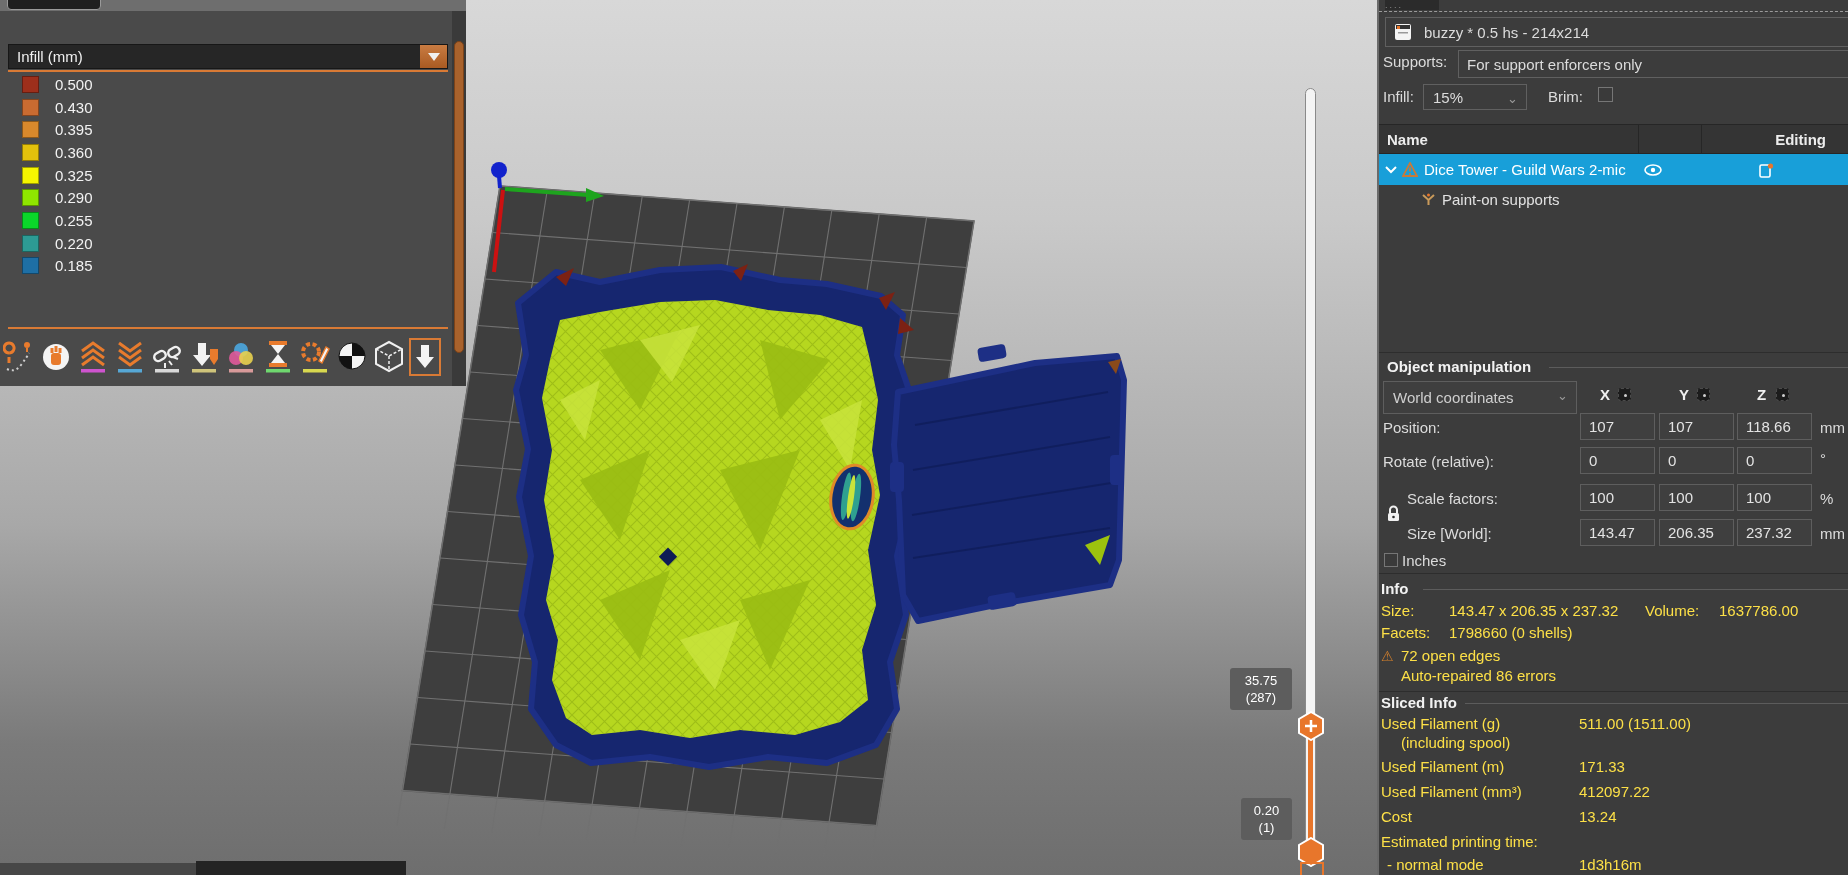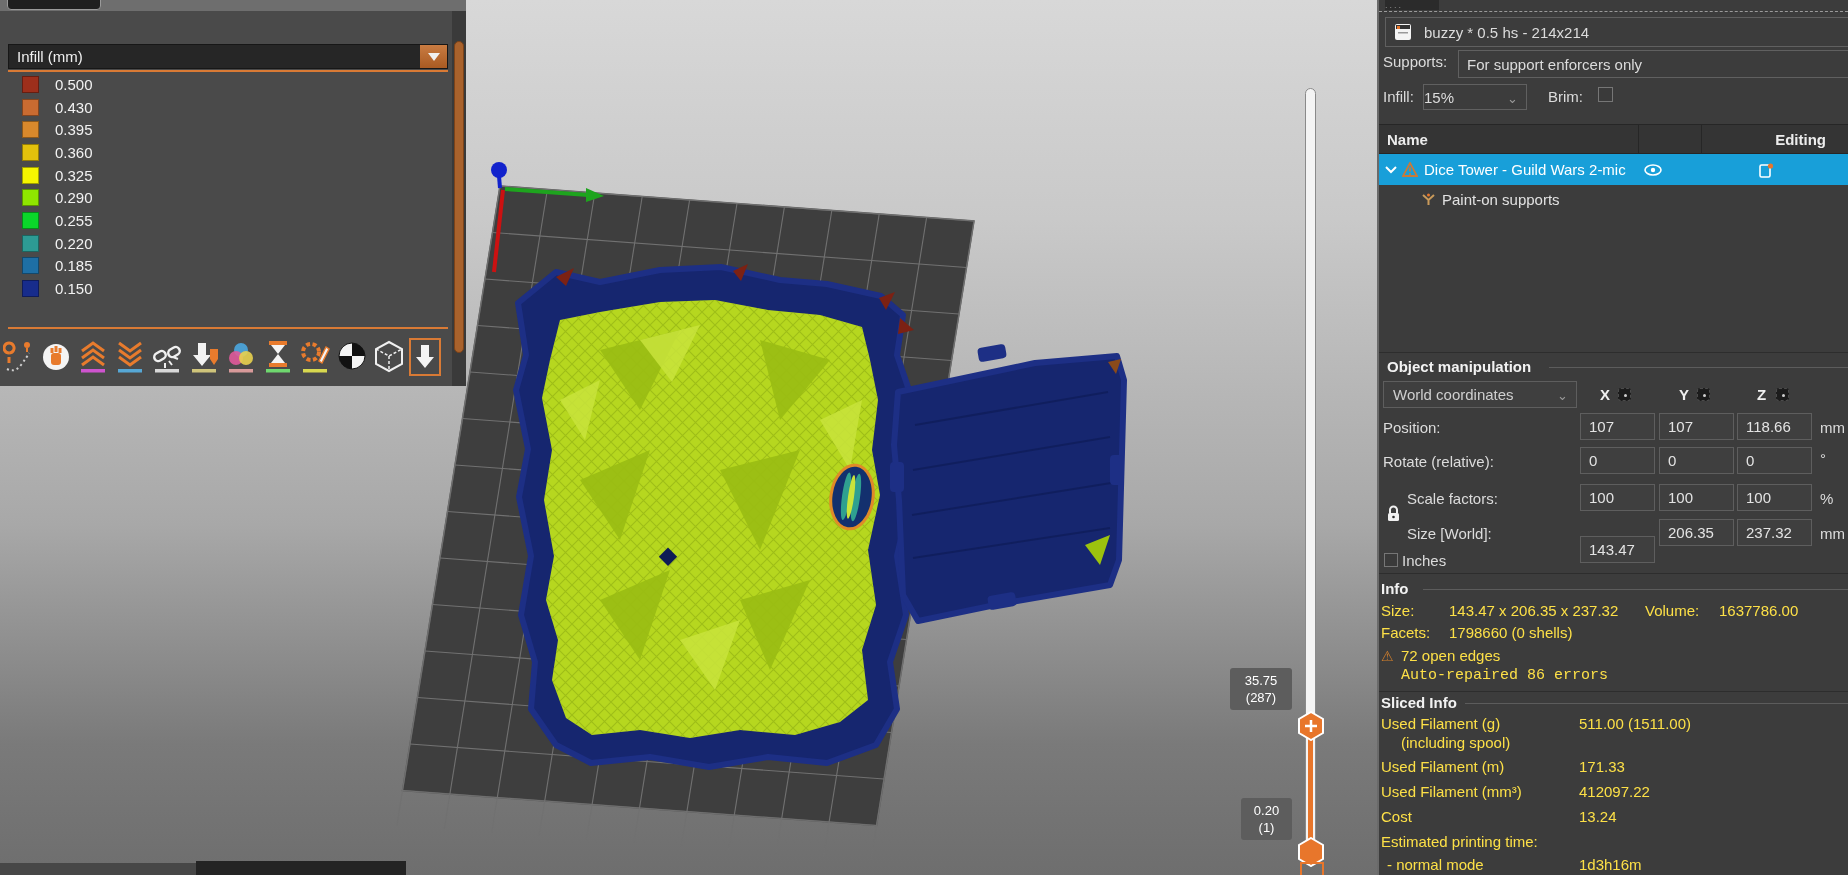--- a/index.html
+++ b/index.html
@@ -62,42 +62,42 @@
   #rp-top-stub { left:6px; top:0; width:54px; height:10px; background:#2b2b2b; overflow:hidden;
     color:#8f8f8f; font-size:9px; letter-spacing:2px; }
   #rp-dashed { left:0; top:11px; width:469px; border-top:1px dashed #9a9a9a; }
   #printer-row { left:6px; top:17px; width:466px; height:30px; border:1px solid #606060;
     display:flex; align-items:center; gap:12px; padding-left:8px; }
   #supports-row { left:4px; top:53px; }
   #supports-box { left:79px; top:50px; width:392px; height:28px; border:1px solid #606060;
     display:flex; align-items:center; padding-left:8px; }
   #infill-label { left:4px; top:88px; }
   #infill-box { left:44px; top:84px; width:104px; height:26px; border:1px solid #606060;
-    display:flex; align-items:center; }
+    display:flex; align-items:center; padding-left:9px; }
   .combo-chevron { position:absolute; right:8px; top:6px; color:#9a9a9a; font-size:13px; }
   #brim-label { left:169px; top:88px; }
   .checkbox { width:15px; height:15px; border:1px solid #767676; background:#3a3a3a; }
   #brim-check { left:219px; top:87px; }
 
   #list-header { left:0; top:124px; width:471px; height:30px; background:#343434;
     border-top:1px solid #262626; border-bottom:1px solid #262626; display:flex; }
   #list-header .cell { border-right:1px solid #262626; display:flex; align-items:center;
     font-weight:bold; color:#ececec; }
   #object-row { left:0; top:154px; width:471px; height:31px; background:#189fd9; color:#fff;
     display:flex; align-items:center; }
   #object-name { width:212px; overflow:hidden; white-space:nowrap; }
   #supports-subrow { left:0; top:185px; width:471px; height:28px; display:flex;
     align-items:center; color:#e2e2e2; }
   #list-bottom { left:0; top:352px; width:471px; border-top:1px solid #2d2d2d; }
 
   .section-title { font-weight:bold; color:#f2f2f2; }
   .hline { border-top:1px solid #5c5c5c; }
   #manip-title { left:8px; top:358px; }
   #manip-line { left:170px; top:367px; width:299px; }
-  #world-combo { left:4px; top:381px; width:194px; height:27px; border:1px solid #5e5e5e;
+  #world-combo { left:4px; top:381px; width:194px; height:33px; border:1px solid #5e5e5e;
     background:#3f3f3f; color:#cfcfcf; display:flex; align-items:center; padding-left:9px; }
   .axis-head { font-weight:bold; color:#f0f0f0; top:386px; }
   .axis-chip { top:388px; width:13px; height:13px; background:#1c1c1c; border:1px dashed #4c4c4c;
     border-radius:3px; }
   .axis-chip i { position:absolute; left:5px; top:5px; width:3px; height:3px; background:#cfcfcf;
     border-radius:50%; }
   .manip-label { left:4px; color:#dcdcdc; }
   .manip-label.indent { left:28px; }
   .field { width:75px; height:27px; border:1px solid #5e5e5e; background:#3f3f3f; color:#e3e3e3;
     display:flex; align-items:center; padding-left:8px; }
@@ -266,24 +266,20 @@
         <span class="legend-label">0.255</span>
       </div>
     <div class="legend-row">
         <span class="legend-swatch" style="background: rgb(45, 155, 148);"></span>
         <span class="legend-label">0.220</span>
       </div>
     <div class="legend-row">
         <span class="legend-swatch" style="background: rgb(30, 111, 165);"></span>
         <span class="legend-label">0.185</span>
       </div>
-    <div class="legend-row">
-        <span class="legend-swatch" style="background: rgb(23, 44, 140);"></span>
-        <span class="legend-label">0.150</span>
-      </div>
   </div>
 
   <div id="legend-rule2" class="abs orange-rule"></div>
 
   <div id="legend-toolbar" class="abs">
     <span class="tb-icon">
       <svg width="32" height="36" viewBox="0 0 32 36">
         <path d="M6,14 a5,5 0 1,1 0.1,0 M6,18 l0,6" stroke="#e87b2d" stroke-width="3" fill="none"></path>
         <circle cx="24" cy="6" r="3" fill="#e87b2d"></circle>
           <path d="M24,9 l0,4" stroke="#e87b2d" stroke-width="2"></path>
@@ -503,40 +499,40 @@
 
   <span class="abs" id="lock-icon">
     <svg width="15" height="18" viewBox="0 0 15 18">
       <path d="M4,8 L4,5 a3.5,3.5 0 0,1 7,0 L11,8" fill="none" stroke="#f0f0f0" stroke-width="2"></path>
       <rect x="2" y="8" width="11" height="8" rx="1.5" fill="#f0f0f0"></rect>
       <circle cx="7.5" cy="12" r="1.3" fill="#2a2a2a"></circle>
     </svg>
   </span>
 
   <span class="abs manip-label indent" style="top:525px;">Size [World]:</span>
-  <div class="abs field" style="left:201px; top:519px;margin-top:17px;">143.47</div>
+  <div class="abs field" style="left:201px; top:519px;">143.47</div>
   <div class="abs field" style="left:280px; top:519px;">206.35</div>
   <div class="abs field" style="left:358px; top:519px;">237.32</div>
   <span class="abs unit" style="left:441px; top:525px;">mm</span>
 
   <div class="abs checkbox" id="inches-check" style="width:14px; height:14px;"></div>
   <span class="abs" id="inches-label">Inches</span>
   <div class="abs" id="manip-bottom"></div>
 
   <span class="abs section-title" id="info-title">Info</span>
   <div class="abs hline" id="info-line"></div>
   <span class="abs info-text" style="left:2px; top:602px;">Size:</span>
   <span class="abs info-text" style="left:70px; top:602px;">143.47 x 206.35 x 237.32</span>
   <span class="abs info-text" style="left:266px; top:602px;">Volume:</span>
   <span class="abs info-text" style="left:340px; top:602px;">1637786.00</span>
   <span class="abs info-text" style="left:2px; top:624px;">Facets:</span>
   <span class="abs info-text" style="left:70px; top:624px;">1798660 (0 shells)</span>
   <span class="abs warn-tri" style="left:2px; top:648px;">⚠</span>
   <span class="abs info-text" style="left:22px; top:647px;">72 open edges</span>
-  <span class="abs info-text" style="left:22px; top:667px;font-family:Liberation Mono, monospace;">Auto-repaired 86 errors</span>
+  <span class="abs info-text" style="left:22px; top:667px;">Auto-repaired 86 errors</span>
 
   <div class="abs" id="sliced-sep"></div>
   <span class="abs section-title" id="sliced-title">Sliced Info</span>
   <div class="abs hline" id="sliced-line"></div>
 
   <span class="abs info-text" style="left:2px; top:715px;">Used Filament (g)</span>
   <span class="abs info-text" style="left:200px; top:715px;">511.00 (1511.00)</span>
   <span class="abs info-text" style="left:22px; top:734px;">(including spool)</span>
   <span class="abs info-text" style="left:2px; top:758px;">Used Filament (m)</span>
   <span class="abs info-text" style="left:200px; top:758px;">171.33</span>

